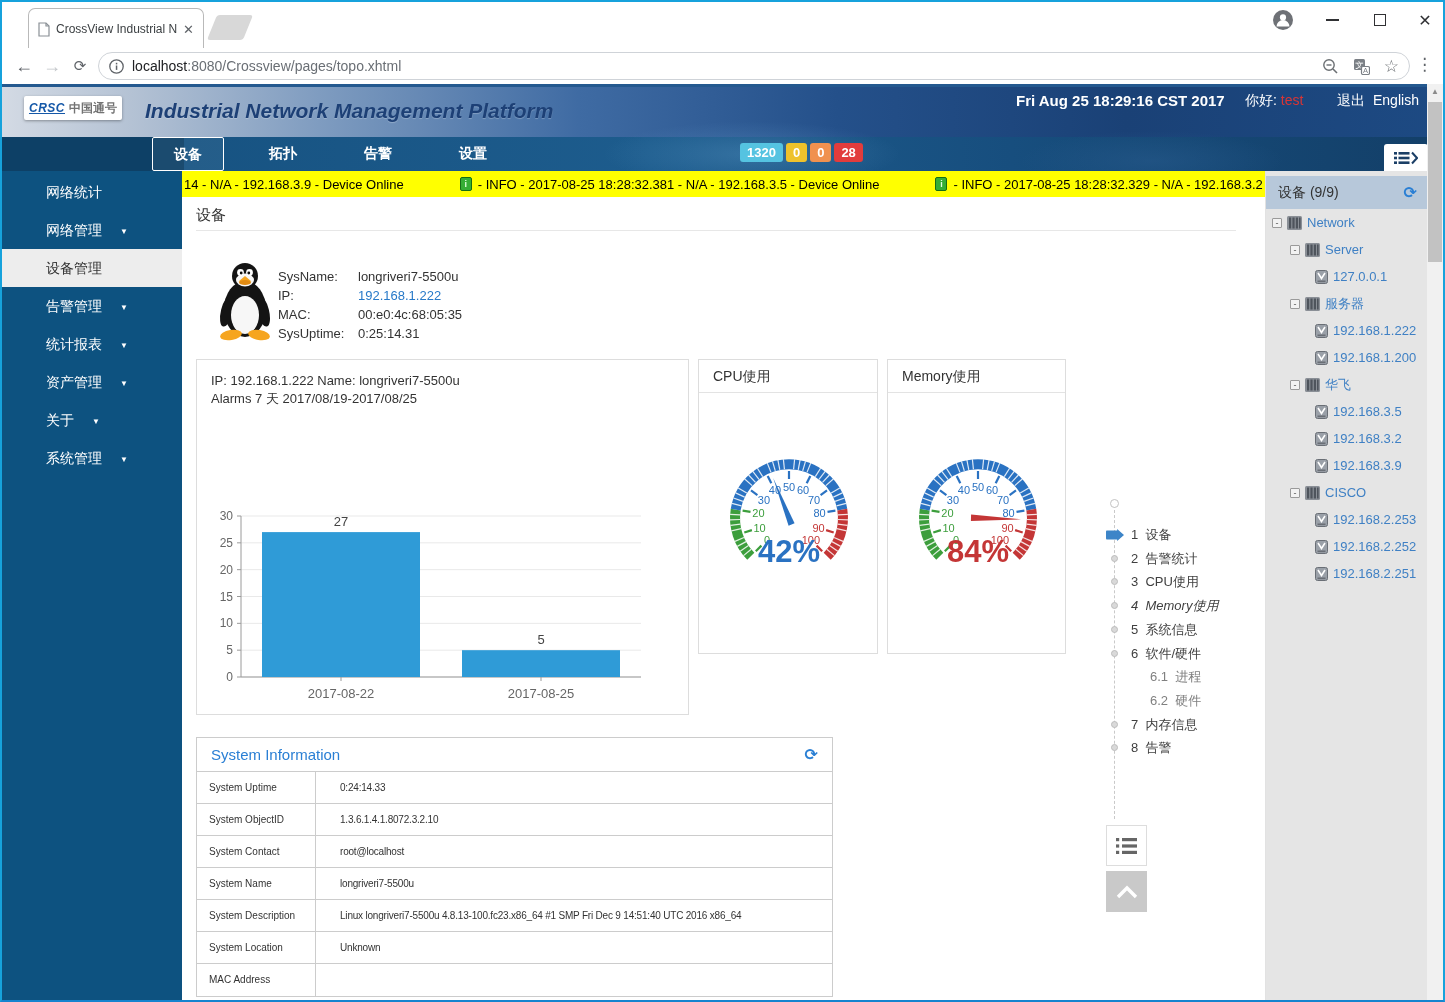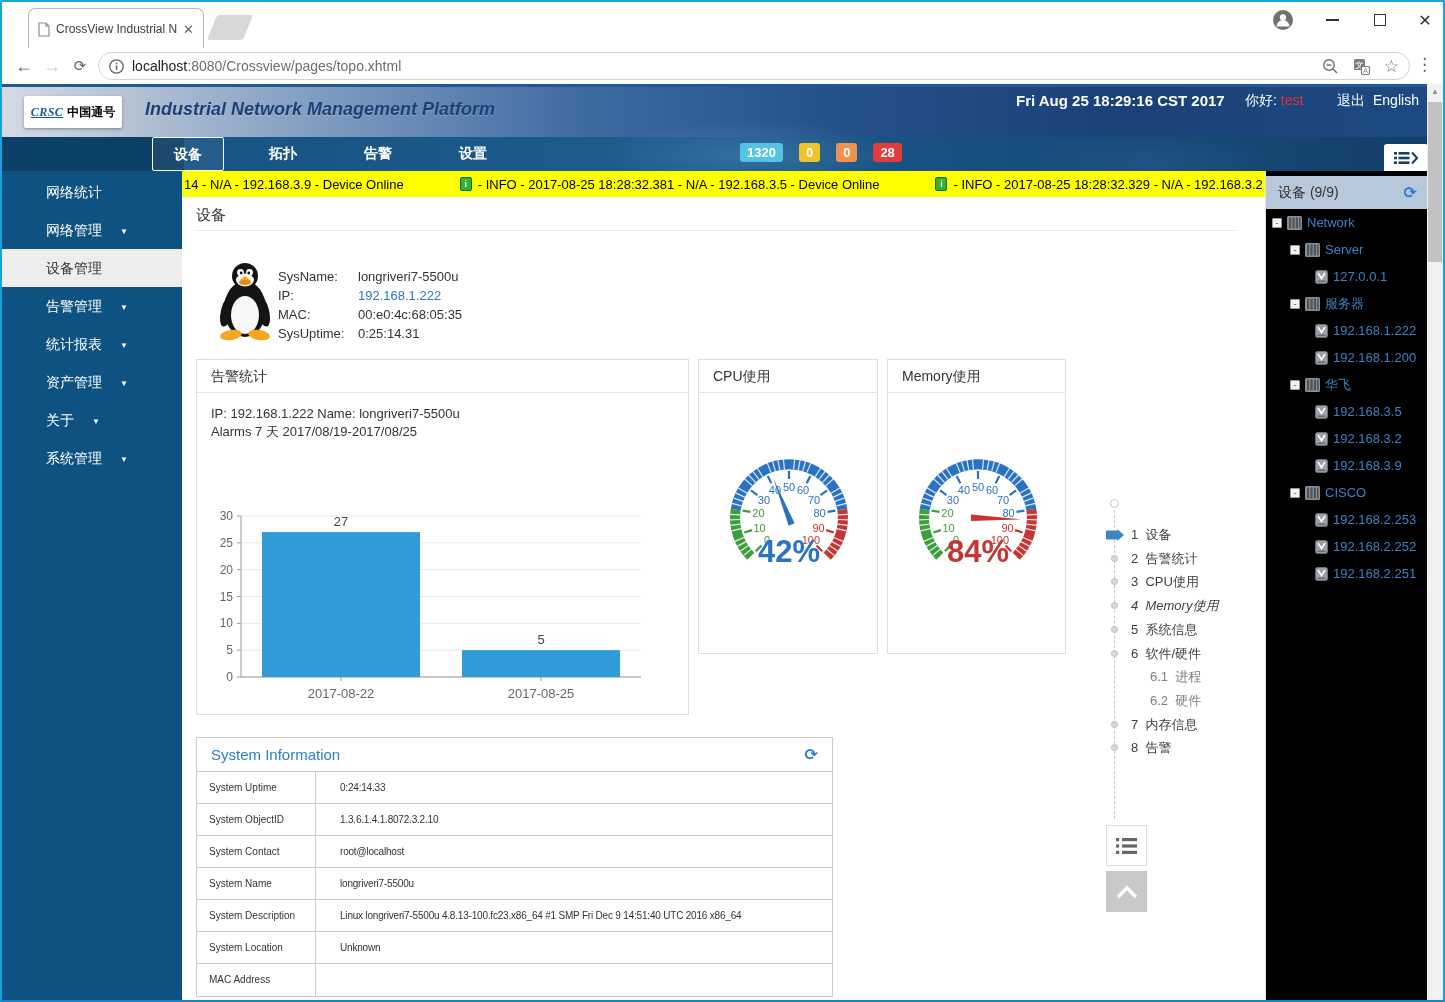--- a/index.html
+++ b/index.html
@@ -25,38 +25,38 @@
   .urlbox { position:absolute; left:96px; top:4px; width:1312px; height:28px; border:1px solid #cfd3d8; border-radius:15px; background:#fff; display:flex; align-items:center; padding:9px 10px; }
   .url-host { font-size:14px; color:#202124; margin-left:8px; }
   .url-rest { font-size:14px; color:#6a6f75; }
   .url-icons { margin-left:auto; display:flex; align-items:center; gap:14px; }
   .menu-dots { position:absolute; right:10px; top:6px; font-size:17px; color:#5f6368; letter-spacing:0; }
 
   
   .app-header { position:absolute; left:2px; top:84px; width:1441px; height:53px;
     border-top:3px solid #24598f;
     background:linear-gradient(90deg,#d3dae4 0%,#b4c2d4 9%,#7f9cc0 22%,#3f6ba3 40%,#24508a 58%,#1a4176 78%,#1d4a83 100%); }
-  .logo-box { position:absolute; left:22px; top:9px; width:98px; height:32px; background:#fff; border-radius:2px; box-shadow:0 1px 3px rgba(0,0,0,.35); display:flex; align-items:center; justify-content:center; gap:4px;font-family:Liberation Serif, serif; }
+  .logo-box { position:absolute; left:22px; top:9px; width:98px; height:24px; background:#fff; border-radius:2px; box-shadow:0 1px 3px rgba(0,0,0,.35); display:flex; align-items:center; justify-content:center; gap:4px; }
   .logo-crsc { font-size:12px; font-weight:bold; font-style:italic; color:#1558a8; text-decoration:underline; letter-spacing:0.5px; }
-  .logo-cn { font-size:12px; font-weight:bold; color:#000000; }
-  .app-title { position:absolute; left:143px; top:12px; font-size:18px; font-weight:bold; font-style:italic; color:#1d4076; text-shadow:0 1px 1px rgba(255,255,255,.25); }
+  .logo-cn { font-size:12px; font-weight:bold; color:#737373; }
+  .app-title { position:absolute; left:143px; top:12px; font-size:21px; font-weight:bold; font-style:italic; color:#1d4076; text-shadow:0 1px 1px rgba(255,255,255,.25); }
   .hdr-datetime { position:absolute; left:1014px; top:5px; font-size:15px; font-weight:bold; color:#fff; }
   .hdr-greet { position:absolute; left:1243px; top:5px; font-size:14px; color:#fff; }
   .hdr-greet .uname { color:#d93535; }
   .hdr-link { position:absolute; top:5px; font-size:14px; color:#fff; }
 
   
   .app-navbar { position:absolute; left:2px; top:137px; width:1441px; height:34px;
     background:linear-gradient(90deg,#0d4066 0,#0d4066 182px,#175382 182px,#1d5c8d 45%,#174e7e 70%,#133f68 100%); overflow:visible; }
   .nav-swoosh { position:absolute; left:600px; top:-16px; width:300px; height:66px; border-radius:50%; background:radial-gradient(ellipse at center, rgba(110,170,215,.30), rgba(110,170,215,0) 70%); }
   .nav-swoosh2 { position:absolute; left:1020px; top:-6px; width:260px; height:60px; border-radius:50%; background:radial-gradient(ellipse at center, rgba(40,90,140,.55), rgba(40,90,140,0) 72%); }
   .navtabs { position:absolute; left:150px; top:0; display:flex; }
   .nav-tab { width:72px; height:34px; line-height:33px; text-align:center; color:#fff; font-weight:bold; font-size:14px; margin-right:23px; }
   .nav-tab.active { border:1px solid #fff; border-radius:2px; background:rgba(255,255,255,.06); }
-  .badges { position:absolute; left:738px; top:6px; display:flex; gap:16px; }
+  .badges { position:absolute; left:738px; top:6px; display:flex; gap:3px; }
   .badge { min-width:20px; padding:2px 7px; border-radius:3px; color:#fff; font-size:13px; font-weight:bold; text-align:center; }
   .toggle-btn { position:absolute; left:1382px; top:7px; width:44px; height:27px; background:#fff; border-radius:3px 3px 0 0; display:flex; align-items:center; justify-content:center; }
 
   
   .sidebar { position:absolute; left:2px; top:171px; width:180px; height:829px; background:#0d5280; padding-top:2px; }
   .side-item { height:38px; line-height:38px; padding-left:44px; color:#fff; font-size:14px; white-space:nowrap; }
   .side-item.active { background:#ededed; color:#333; }
   .caret { font-size:8px; margin-left:18px; vertical-align:1px; }
 
   
@@ -102,21 +102,21 @@
   .si-row { display:flex; height:32px; border-bottom:1px solid #ccc; font-size:10px; color:#333; }
   .si-row:last-child { border-bottom:none; }
   .si-label { width:119px; flex:none; border-right:1px solid #ccc; padding-left:12px; line-height:31px; }
   .si-value { flex:1; padding-left:24px; line-height:31px; white-space:nowrap; overflow:hidden; letter-spacing:-0.2px; }
 
   .sq-btn { position:absolute; width:41px; height:41px; display:flex; align-items:center; justify-content:center; }
   #list-btn { left:924px; top:628px; background:#fff; border:1px solid #ddd; }
   #top-btn { left:924px; top:674px; background:#c9c9c9; }
 
   
-  .tree-panel { position:absolute; left:1265px; top:171px; width:162px; height:831px; background:#000000; border-left:1px solid #e2e2e2; overflow:hidden; }
+  .tree-panel { position:absolute; left:1265px; top:171px; width:162px; height:831px; background:#e5e5e5; border-left:1px solid #e2e2e2; overflow:hidden; }
   .tree-hd { margin-top:5px; height:33px; background:#b7c8da; line-height:33px; padding:0 12px; font-size:14px; color:#333; position:relative; }
   .tree-hd .refresh-glyph { position:absolute; right:10px; top:0; }
   .tree-row { height:27px; line-height:27px; white-space:nowrap; font-size:13px; display:flex; align-items:center; }
   .tree-label { color:#3f80c4; margin-left:5px; }
   .expander { width:10px; height:10px; line-height:8px; font-size:9px; text-align:center; border:1px solid #9a9a9a; background:#f2f2f2; color:#555; display:inline-block; border-radius:1px; margin-right:5px; flex:none; }
   .exp-space { width:7px; display:inline-block; flex:none; }
 
   
   .scrollbar { position:absolute; left:1427px; top:84px; width:16px; height:916px; background:#f1f1f1; }
   .sb-up { height:16px; text-align:center; font-size:8px; line-height:16px; color:#8b8b8b; }
@@ -274,21 +274,20 @@
     <ellipse cx="45" cy="74" rx="11" ry="5" fill="#f6a51f" transform="rotate(10 45 74)"></ellipse>
   </svg>
   <div class="dev-fields" id="devfields">
       <div class="dev-row"><span class="lbl">SysName:</span><span class="val">longriveri7-5500u</span></div>
       <div class="dev-row"><span class="lbl">IP:</span><span class="val link">192.168.1.222</span></div>
       <div class="dev-row"><span class="lbl">MAC:</span><span class="val">00:e0:4c:68:05:35</span></div>
       <div class="dev-row"><span class="lbl">SysUptime:</span><span class="val">0:25:14.31</span></div>
     </div>
 
   <div class="panel" id="alarm-panel">
-    <div class="panel-hd">告警统计</div>
     <div class="alarm-lines">
       <div>IP: 192.168.1.222 Name: longriveri7-5500u</div>
       <div>Alarms 7 天 2017/08/19-2017/08/25</div>
     </div>
     <svg id="barchart" width="460" height="212" viewBox="0 0 460 212">
         <line x1="34" y1="177" x2="434" y2="177" stroke="#e9e9e9"></line>
         <line x1="30" y1="177" x2="34" y2="177" stroke="#9a9a9a"></line>
         <text x="26" y="181" text-anchor="end" font-size="12" fill="#666">0</text>
         <line x1="34" y1="150.16666666666666" x2="434" y2="150.16666666666666" stroke="#e9e9e9"></line>
         <line x1="30" y1="150.16666666666666" x2="34" y2="150.16666666666666" stroke="#9a9a9a"></line>

